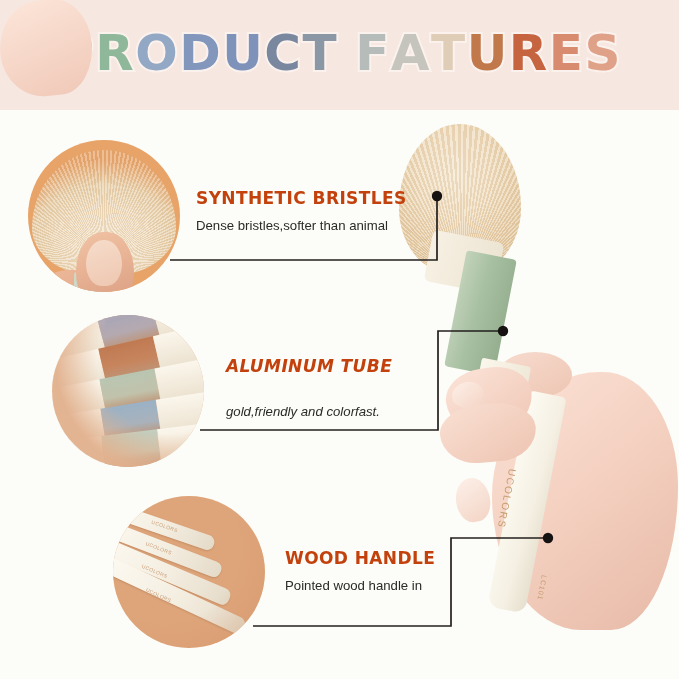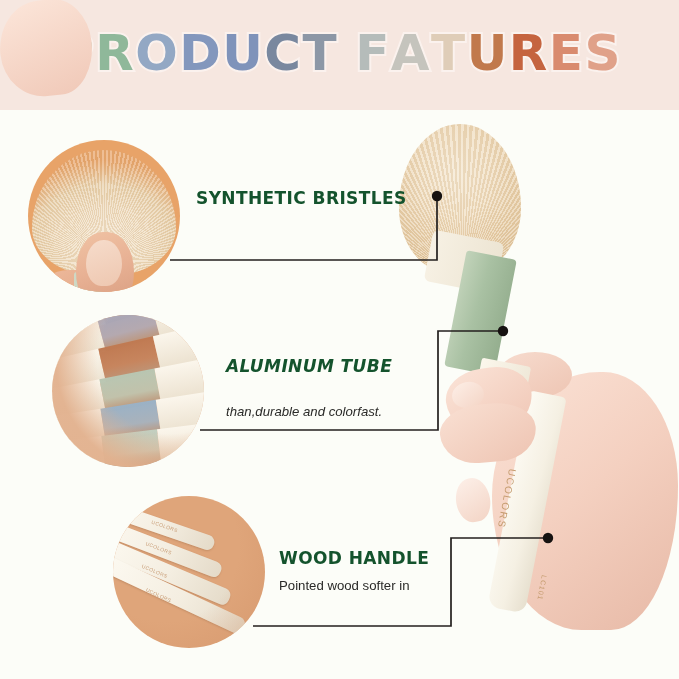--- a/index.html
+++ b/index.html
@@ -157,30 +157,30 @@
   #knuckle-top{position:absolute;left:498px;top:352px;width:74px;height:46px;
     border-radius:50%;background:linear-gradient(150deg,#f7dccf,#eec5b3);}
 
   
   #leaders{position:absolute;left:0;top:0;width:679px;height:679px;}
 
   
   .feature{position:absolute;}
   .feature .f-title{
     font-family:"DejaVu Sans", sans-serif;
-    font-weight:bold;font-size:17px;letter-spacing:.4px;color:#14532d;
+    font-weight:bold;font-size:17px;letter-spacing:.4px;color:#c2410c;
     margin:0 0 9px 0;white-space:nowrap;
   }
   .feature .f-desc{
     font-size:13.2px;line-height:17.5px;color:#2a2a28;margin:0;
     font-family:"Liberation Sans", sans-serif;
   }
   #feature-bristles{left:196px;top:188px;}
   #feature-tube{left:226px;top:356px;font-style:italic;}
-  #feature-handle{left:279px;top:548px;}
+  #feature-handle{left:285px;top:548px;}
 </style>
 </head>
 <body>
 
 <div id="stage">
 
   <div id="header-band"></div>
   <div id="page-title"><span class="ch" style="color: rgb(143, 184, 154);">P</span><span class="ch" style="color: rgb(143, 184, 154);">R</span><span class="ch" style="color: rgb(147, 168, 196);">O</span><span class="ch" style="color: rgb(131, 151, 189);">D</span><span class="ch" style="color: rgb(127, 147, 186);">U</span><span class="ch" style="color: rgb(121, 136, 159);">C</span><span class="ch" style="color: rgb(140, 151, 166);">T</span><span class="sp"></span><span class="ch" style="color: rgb(181, 188, 186);">F</span><span class="ch" style="color: rgb(197, 196, 189);">A</span><span class="ch" style="color: rgb(223, 205, 184);">T</span><span class="ch" style="color: rgb(193, 121, 76);">U</span><span class="ch" style="color: rgb(197, 100, 63);">R</span><span class="ch" style="color: rgb(217, 139, 111);">E</span><span class="ch" style="color: rgb(224, 161, 137);">S</span></div>
 
   <div class="circle-photo" id="circle-bristles">
@@ -266,32 +266,32 @@
     </g>
     <g id="leader-group-3">
       <path d="M 253 626 L 451 626 L 451 538 L 544 538" fill="none" stroke="#231f1e" stroke-width="1.7"></path>
       <circle cx="548" cy="538" r="5.2" fill="#161211"></circle>
     </g>
   </svg>
 
   <div class="feature" id="feature-bristles">
     <p class="f-title">SYNTHETIC BRISTLES</p>
     <p class="f-desc">
-      <br>
+      <span>Dense bristles,softer than animal</span><br>
     </p>
   </div>
 
   <div class="feature" id="feature-tube">
     <p class="f-title">ALUMINUM TUBE</p>
     <p class="f-desc">
       <br>
-      <span>than,durable and colorfast.</span>
+      <span>gold,friendly and colorfast.</span>
     </p>
   </div>
 
   <div class="feature" id="feature-handle">
     <p class="f-title">WOOD HANDLE</p>
     <p class="f-desc">
-      <span>Pointed wood softer in</span><br>
+      <span>Pointed wood handle in</span><br>
     </p>
   </div>
 
 </div>
 
 </body></html>

